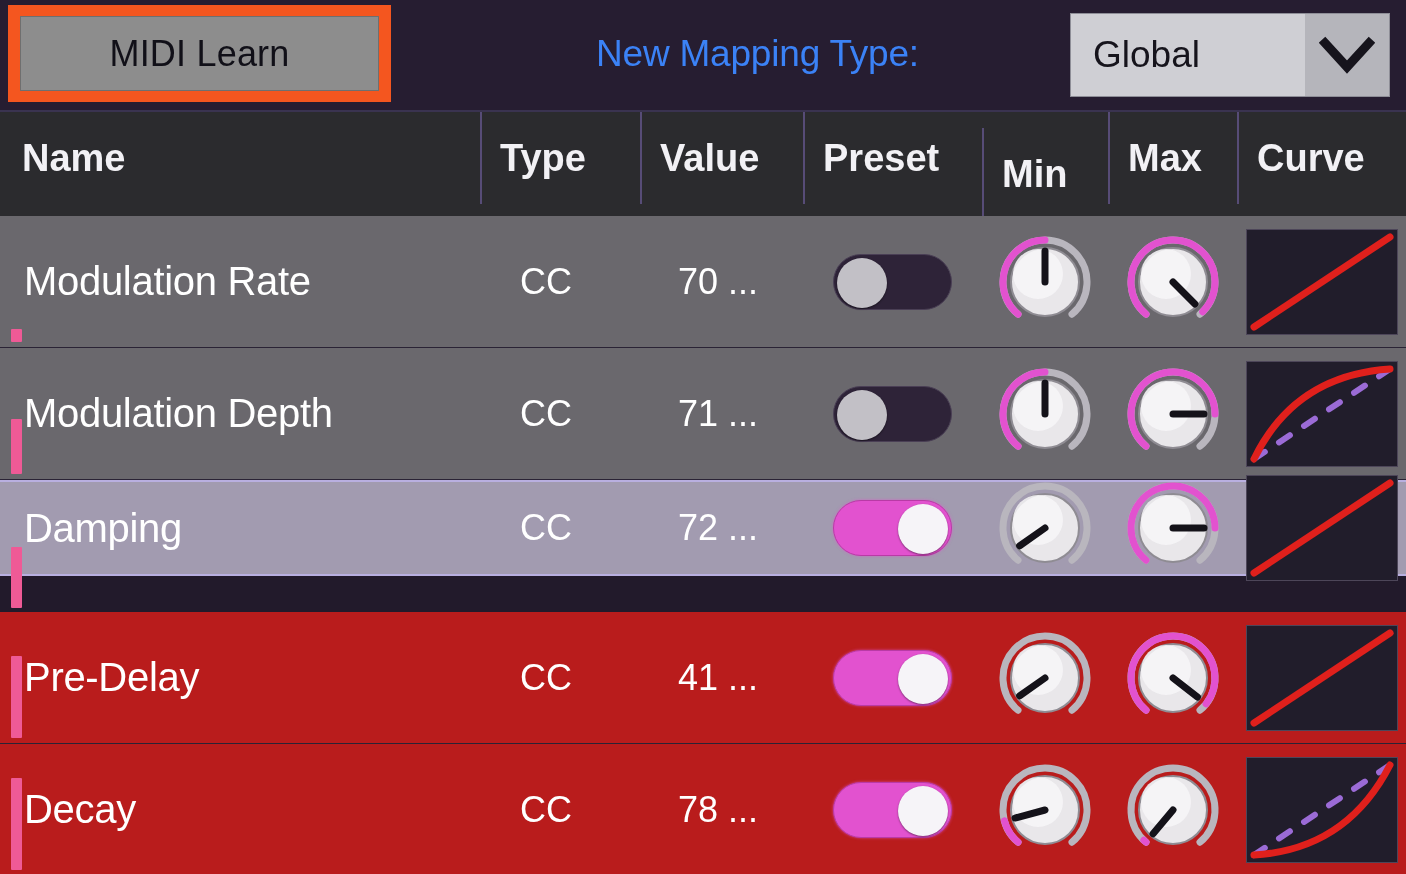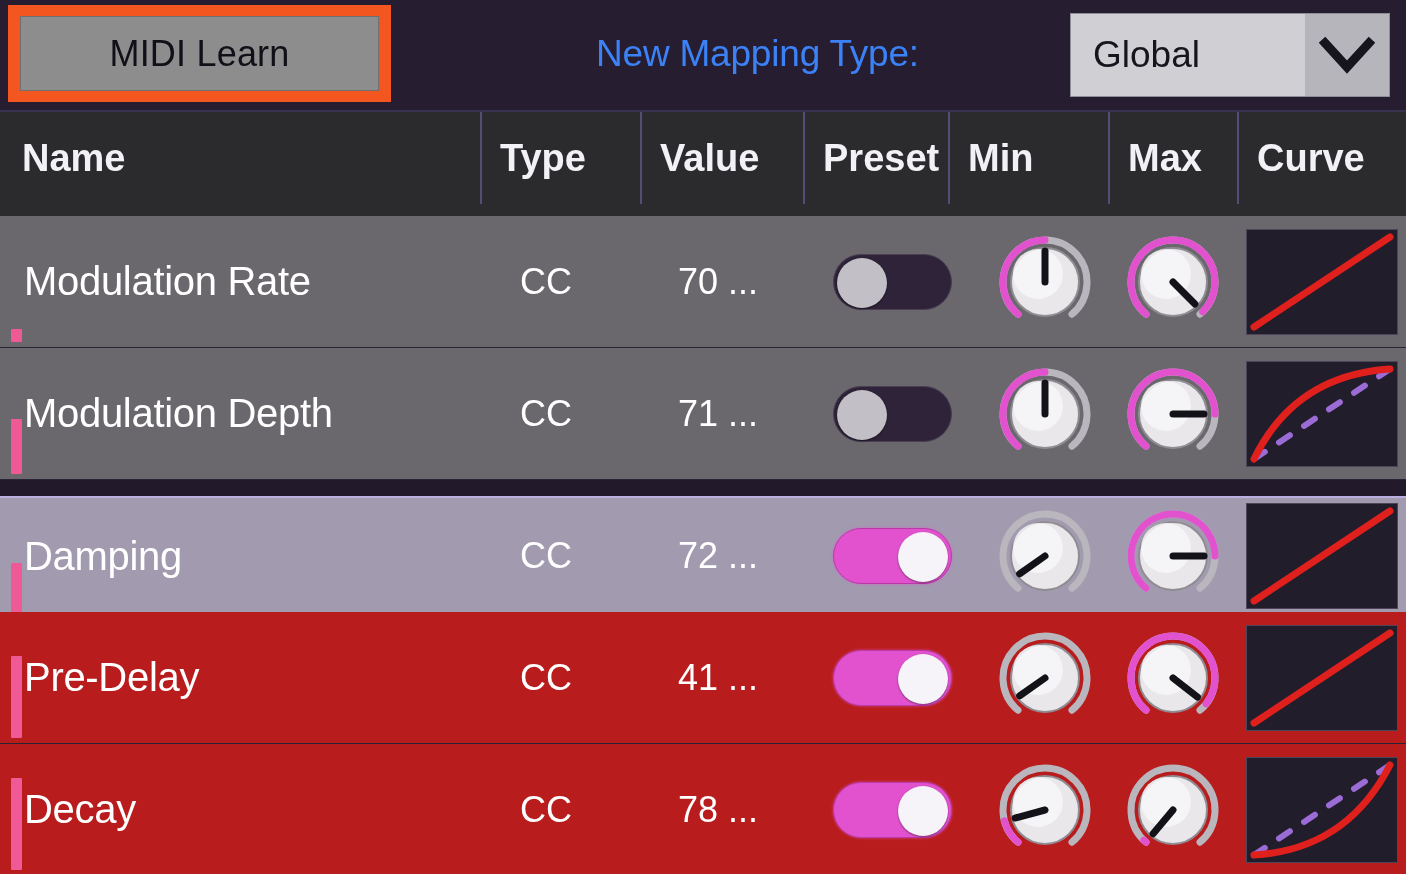--- a/index.html
+++ b/index.html
@@ -254,21 +254,21 @@
       </div>
     </div>
   </div>
 
   <div class="table">
     <div class="thead" id="thead">
         <div class="th first" style="left: 0px; width: 480px;">Name</div>
         <div class="th" style="left: 480px; width: 160px;">Type</div>
         <div class="th" style="left: 640px; width: 163px;">Value</div>
         <div class="th" style="left: 803px; width: 179px;">Preset</div>
-        <div class="th" style="left: 948px; width: 126px;">Min</div>
+        <div class="th" style="left: 982px; width: 126px; margin-top: 16px;">Min</div>
         <div class="th" style="left: 1108px; width: 129px;">Max</div>
         <div class="th" style="left: 1237px; width: 169px;">Curve</div>
       </div>
     <div class="tbody" id="tbody">
         <div class="row dark" style="top: 0px; height: 132px;">
           <div class="level-bar" style="height: 13px; top: 113px;"></div>
           <div class="cell cell-name" style="left: 0px; width: 480px;">Modulation Rate</div>
           <div class="cell cell-type" style="left: 502px; width: 160px;">CC</div>
           <div class="cell cell-value" style="left: 660px; width: 163px;">70 ...</div>
           <div class="cell" style="left: 803px; width: 179px; justify-content: center;">
@@ -341,21 +341,21 @@
           </div>
           <div class="cell" style="left: 1237px; width: 169px; justify-content: center;">
             <div class="curve">
               <svg width="150" height="104" viewBox="0 0 150 104">
     <line x1="7" y1="97" x2="143" y2="7" stroke="#9b6bd6" stroke-width="6" stroke-dasharray="13 17" stroke-linecap="round"></line>
     <path d="M 7 97 Q 47.8 13.3 143 7" fill="none" stroke="#e0201c" stroke-width="7" stroke-linecap="round"></path>
   </svg>
             </div>
           </div>
         </div>
-        <div class="row light selected" style="top: 280px; height: 120px;">
+        <div class="row light selected" style="top: 264px; height: 96px;">
           <div class="level-bar" style="height: 61px; top: 65px;"></div>
           <div class="cell cell-name" style="left: 0px; width: 480px;">Damping</div>
           <div class="cell cell-type" style="left: 502px; width: 160px;">CC</div>
           <div class="cell cell-value" style="left: 660px; width: 163px;">72 ...</div>
           <div class="cell" style="left: 803px; width: 179px; justify-content: center;">
             <div class="toggle on">
               <div class="thumb"></div>
             </div>
           </div>
           <div class="cell" style="left: 982px; width: 126px; justify-content: center;">

